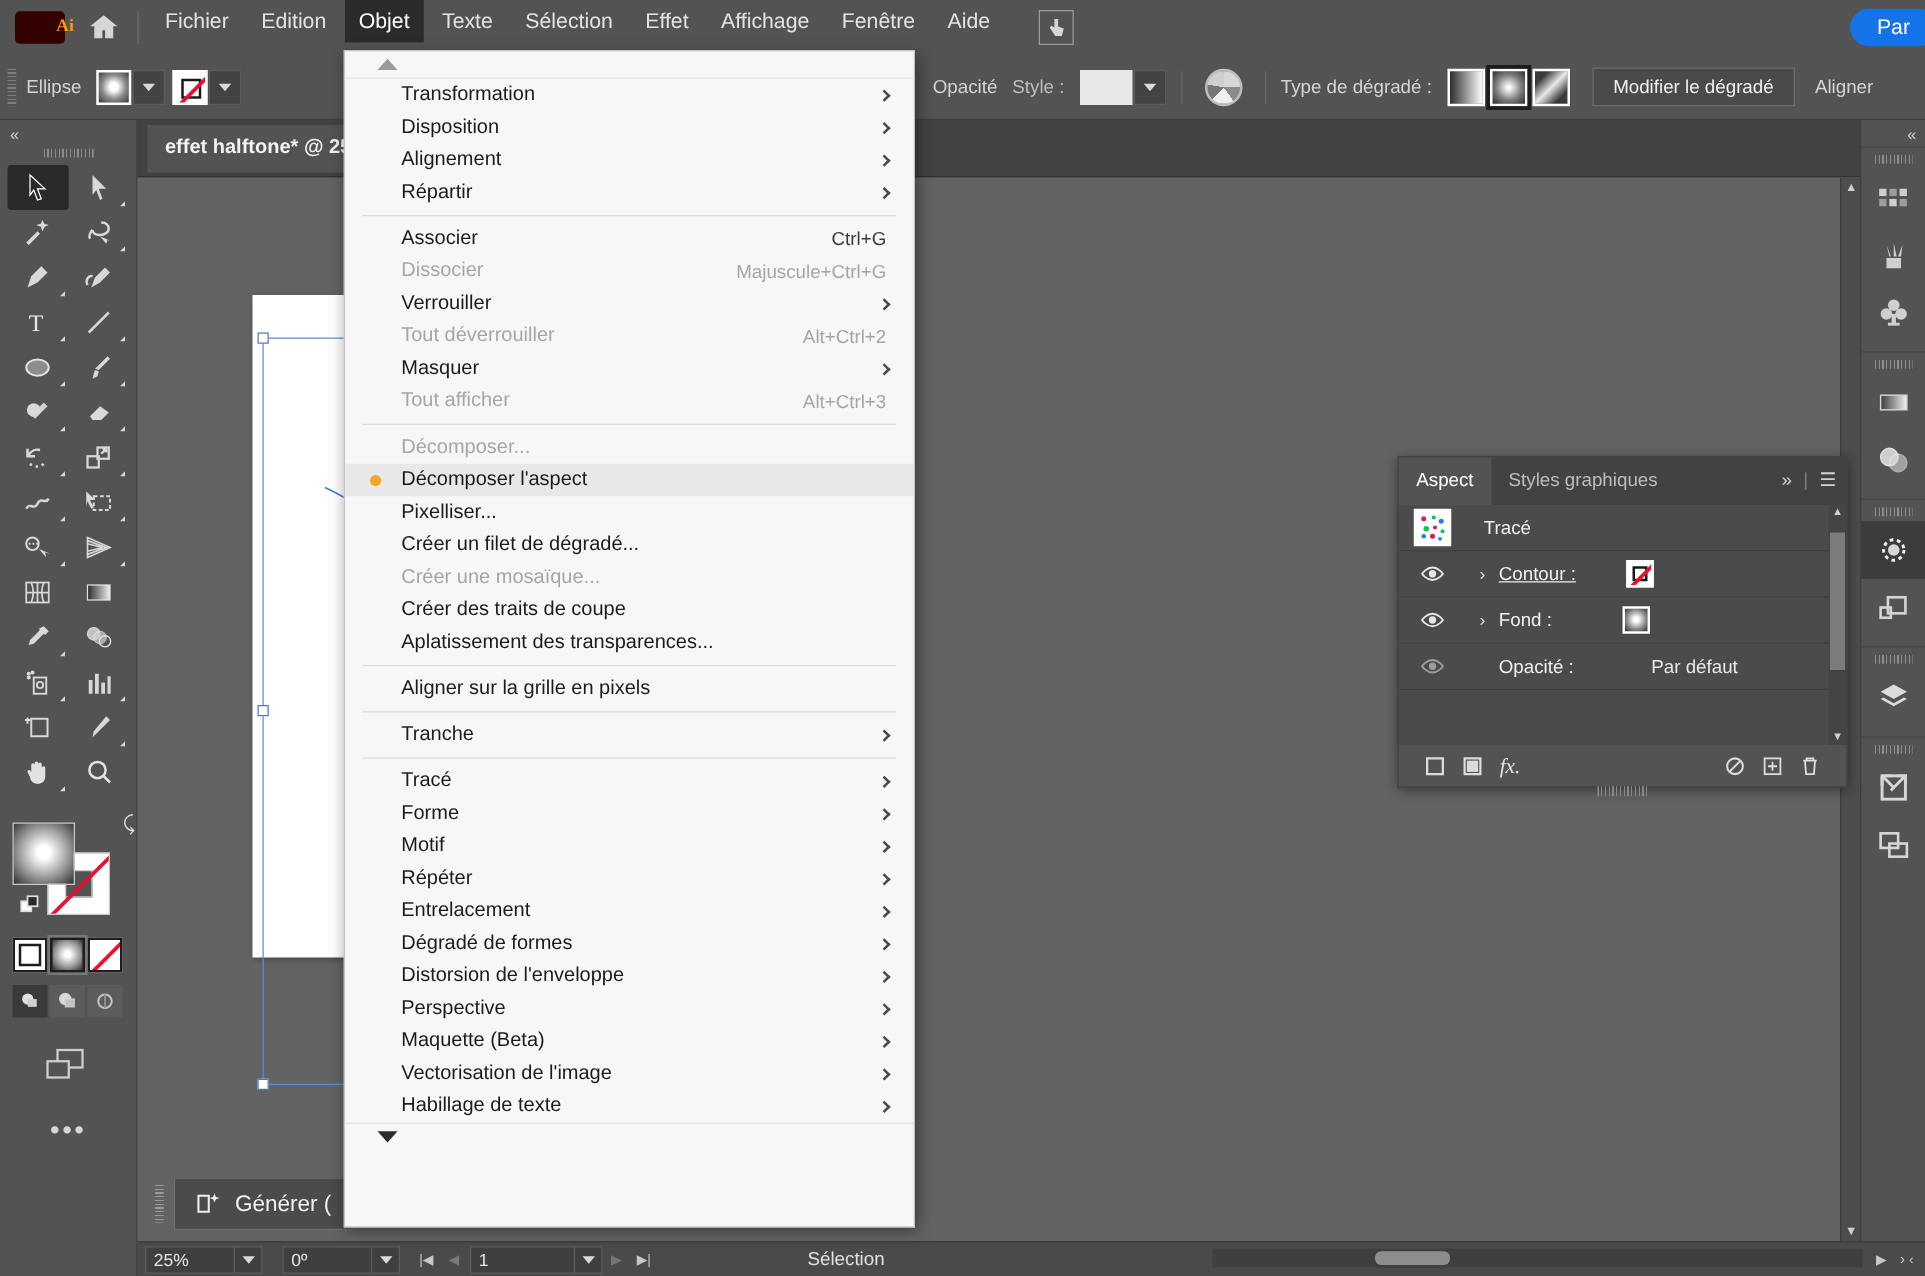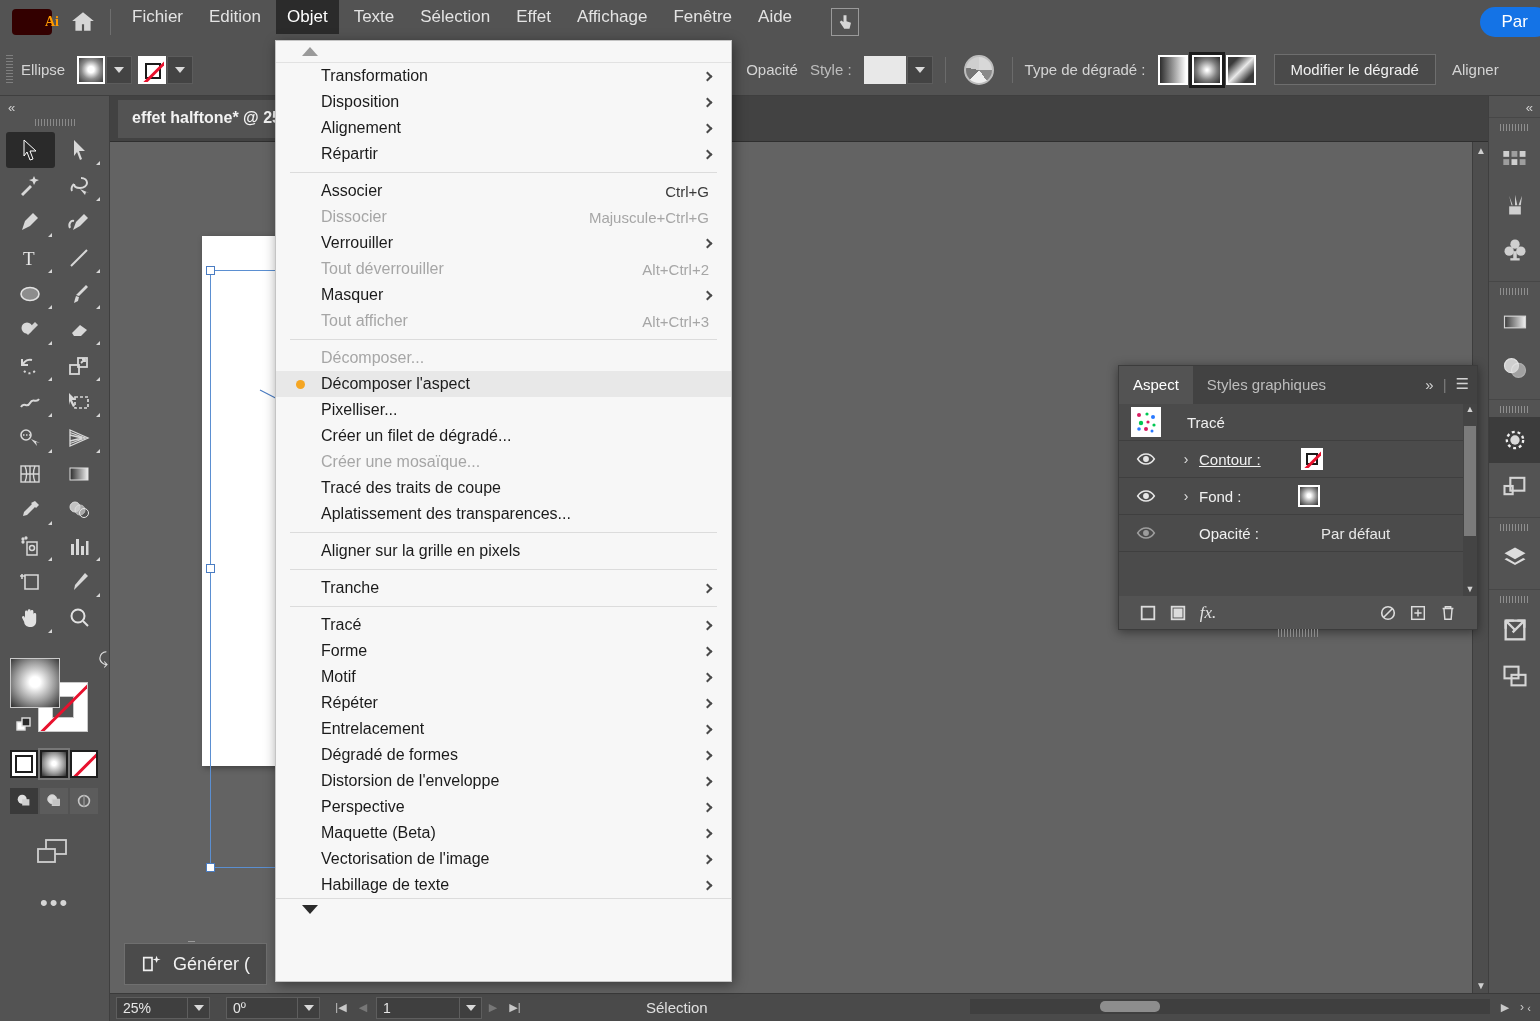--- a/index.html
+++ b/index.html
@@ -166,21 +166,21 @@
     position: absolute; left: 92px; top: 94px; width: 245px; height: 530px;
     background: #ffffff; box-shadow: 2px 2px 6px rgba(0,0,0,.35);
   }
   .halftone { position:absolute; left: 48px; top: 148px; width: 250px; height: 266px; }
   .sel-box {
     position: absolute; left: 100px; top: 128px; width: 248px; height: 598px;
     border: 1px solid #5b8fd1; pointer-events: none;
   }
   .handle { position:absolute; width:9px; height:9px; background:#fff; border:1px solid #4a7cc2; }
   .gen-bar {
-    position: absolute; left: 14px; bottom: 8px; height: 44px; display:flex; align-items:center;flex-direction:column;
+    position: absolute; left: 14px; bottom: 8px; height: 44px; display:flex; align-items:center;
   }
   .gen-grip { width: 7px; height: 30px; margin-right: 8px;
     background-image: repeating-linear-gradient(to bottom,#9a9a9a 0 1px,transparent 1px 3px); }
   .gen-btn {
     background:#4b4b4b; border: 1px solid #6f6f6f; color:#f2f2f2; font-size:18px;
     padding: 9px 16px; display:flex; align-items:center; gap:10px; white-space:nowrap;
   }
   .v-scroll {
     position:absolute; right: 0; top: 0; width: 16px; bottom: 0; background:#4d4d4d;
     border-left: 1px solid #3d3d3d;
@@ -968,21 +968,21 @@
         <div class="dd-item">
           <span>Pixelliser...</span>
         </div>
         <div class="dd-item">
           <span>Créer un filet de dégradé...</span>
         </div>
         <div class="dd-item disabled">
           <span>Créer une mosaïque...</span>
         </div>
         <div class="dd-item">
-          <span>Tracé des traits de coupe</span>
+          <span>Créer des traits de coupe</span>
         </div>
         <div class="dd-item">
           <span>Aplatissement des transparences...</span>
         </div>
         <div class="dd-sep"></div>
         <div class="dd-item">
           <span>Aligner sur la grille en pixels</span>
         </div>
         <div class="dd-sep"></div>
         <div class="dd-item">

